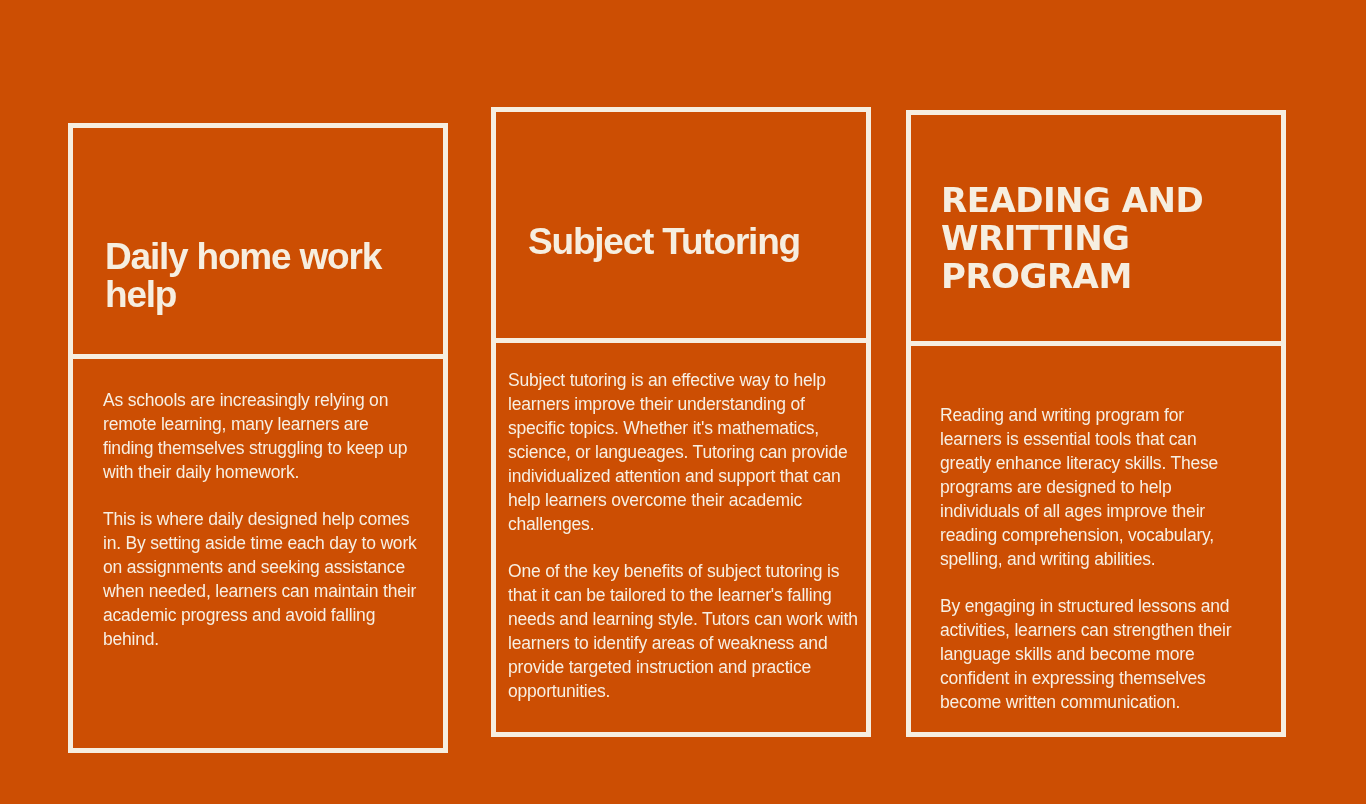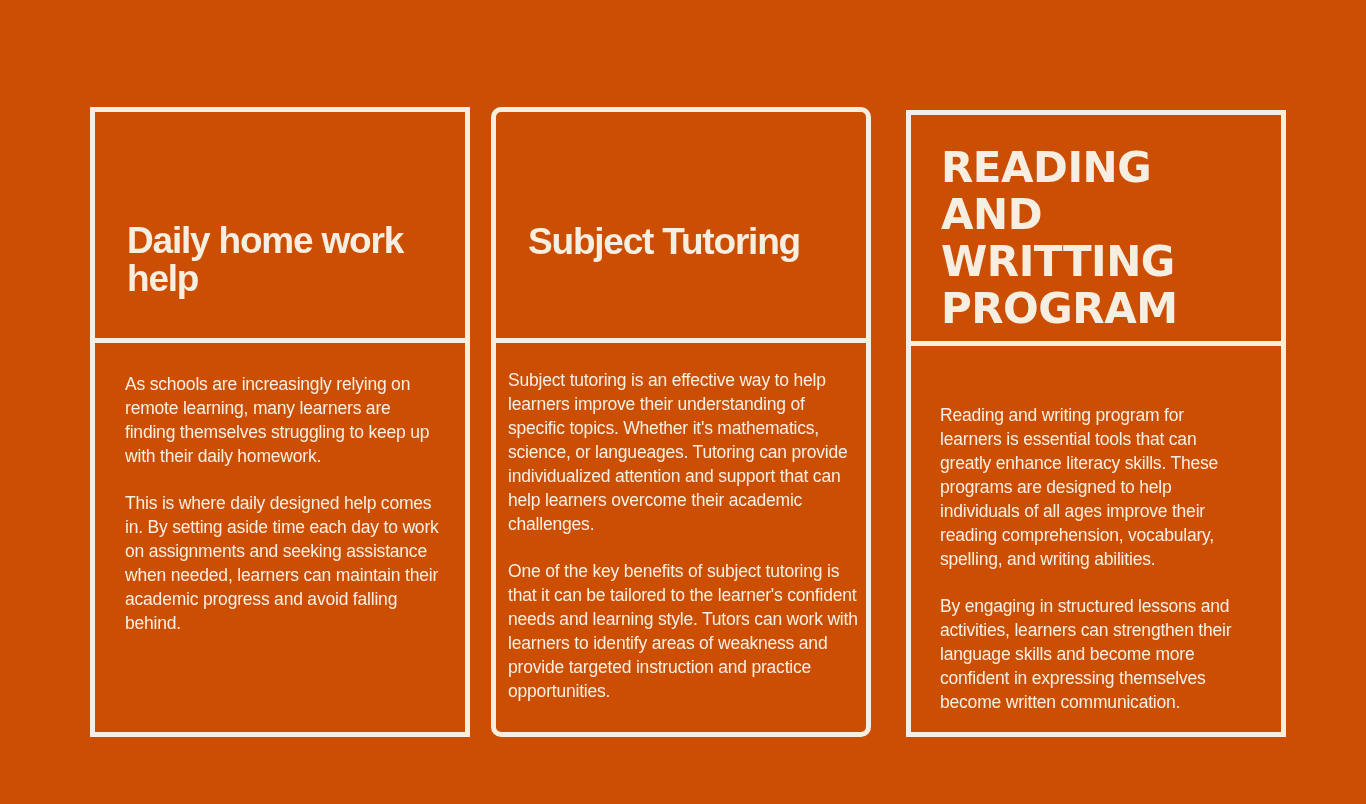--- a/index.html
+++ b/index.html
@@ -20,43 +20,43 @@
     width:1366px;height:804px;
     background:var(--bg);
   }
   .card{
     position:absolute;
     top:107px;
     width:380px;height:630px;
     border:5px solid var(--cream);
     background:transparent;
   }
-  .c1{left:90px;}
-  .c2{left:491px;border-radius:10px;}
+  .c1{left:68px;margin-top:16px;}
+  .c2{left:491px;}
   .c3{left:906px;top:110px;height:627px;}
   .title-area{
     height:231px;
     border-bottom:5px solid var(--cream);
     display:flex;
     align-items:center;
   }
   .c1 .title-area{padding:70px 28px 0 32px;}
   .c2 .title-area{padding:35px 10px 0 32px;}
   .c3 .title-area{padding:20px 28px 0 30px;}
   .title{
     margin:0;
     color:var(--cream);
     font-size:37px;
     font-weight:700;
     line-height:1.04;
     letter-spacing:-1.2px;
   }
   .c3 .title{
     font-family:"DejaVu Sans", sans-serif;
-    font-size:42px;
+    font-size:34px;
     line-height:1.12;
     letter-spacing:-0.5px;
     text-transform:uppercase;
   }
   .body-area{
     color:var(--text);
     font-size:17.5px;
     line-height:24px;
     letter-spacing:-0.2px;
   }
@@ -79,21 +79,21 @@
       <p>This is where daily designed help comes in. By setting aside time each day to work on assignments and seeking assistance when needed, learners can maintain their academic progress and avoid falling behind.</p>
     </div>
   </section>
 
   <section class="card c2">
     <div class="title-area">
       <h2 class="title">Subject Tutoring</h2>
     </div>
     <div class="body-area">
       <p>Subject tutoring is an effective way to help learners improve their understanding of specific topics. Whether it's mathematics, science, or langueages. Tutoring can provide individualized attention and support that can help learners overcome their academic challenges.</p>
-      <p>One of the key benefits of subject tutoring is that it can be tailored to the learner's confident needs and learning style. Tutors can work with learners to identify areas of weakness and provide targeted instruction and practice opportunities.</p>
+      <p>One of the key benefits of subject tutoring is that it can be tailored to the learner's falling needs and learning style. Tutors can work with learners to identify areas of weakness and provide targeted instruction and practice opportunities.</p>
     </div>
   </section>
 
   <section class="card c3">
     <div class="title-area">
       <h2 class="title">READING AND WRITTING PROGRAM</h2>
     </div>
     <div class="body-area">
       <p>Reading and writing program for learners is essential tools that can greatly enhance literacy skills. These programs are designed to help individuals of all ages improve their reading comprehension, vocabulary, spelling, and writing abilities.</p>
       <p>By engaging in structured lessons and activities, learners can strengthen their language skills and become more confident in expressing themselves become written communication.</p>

